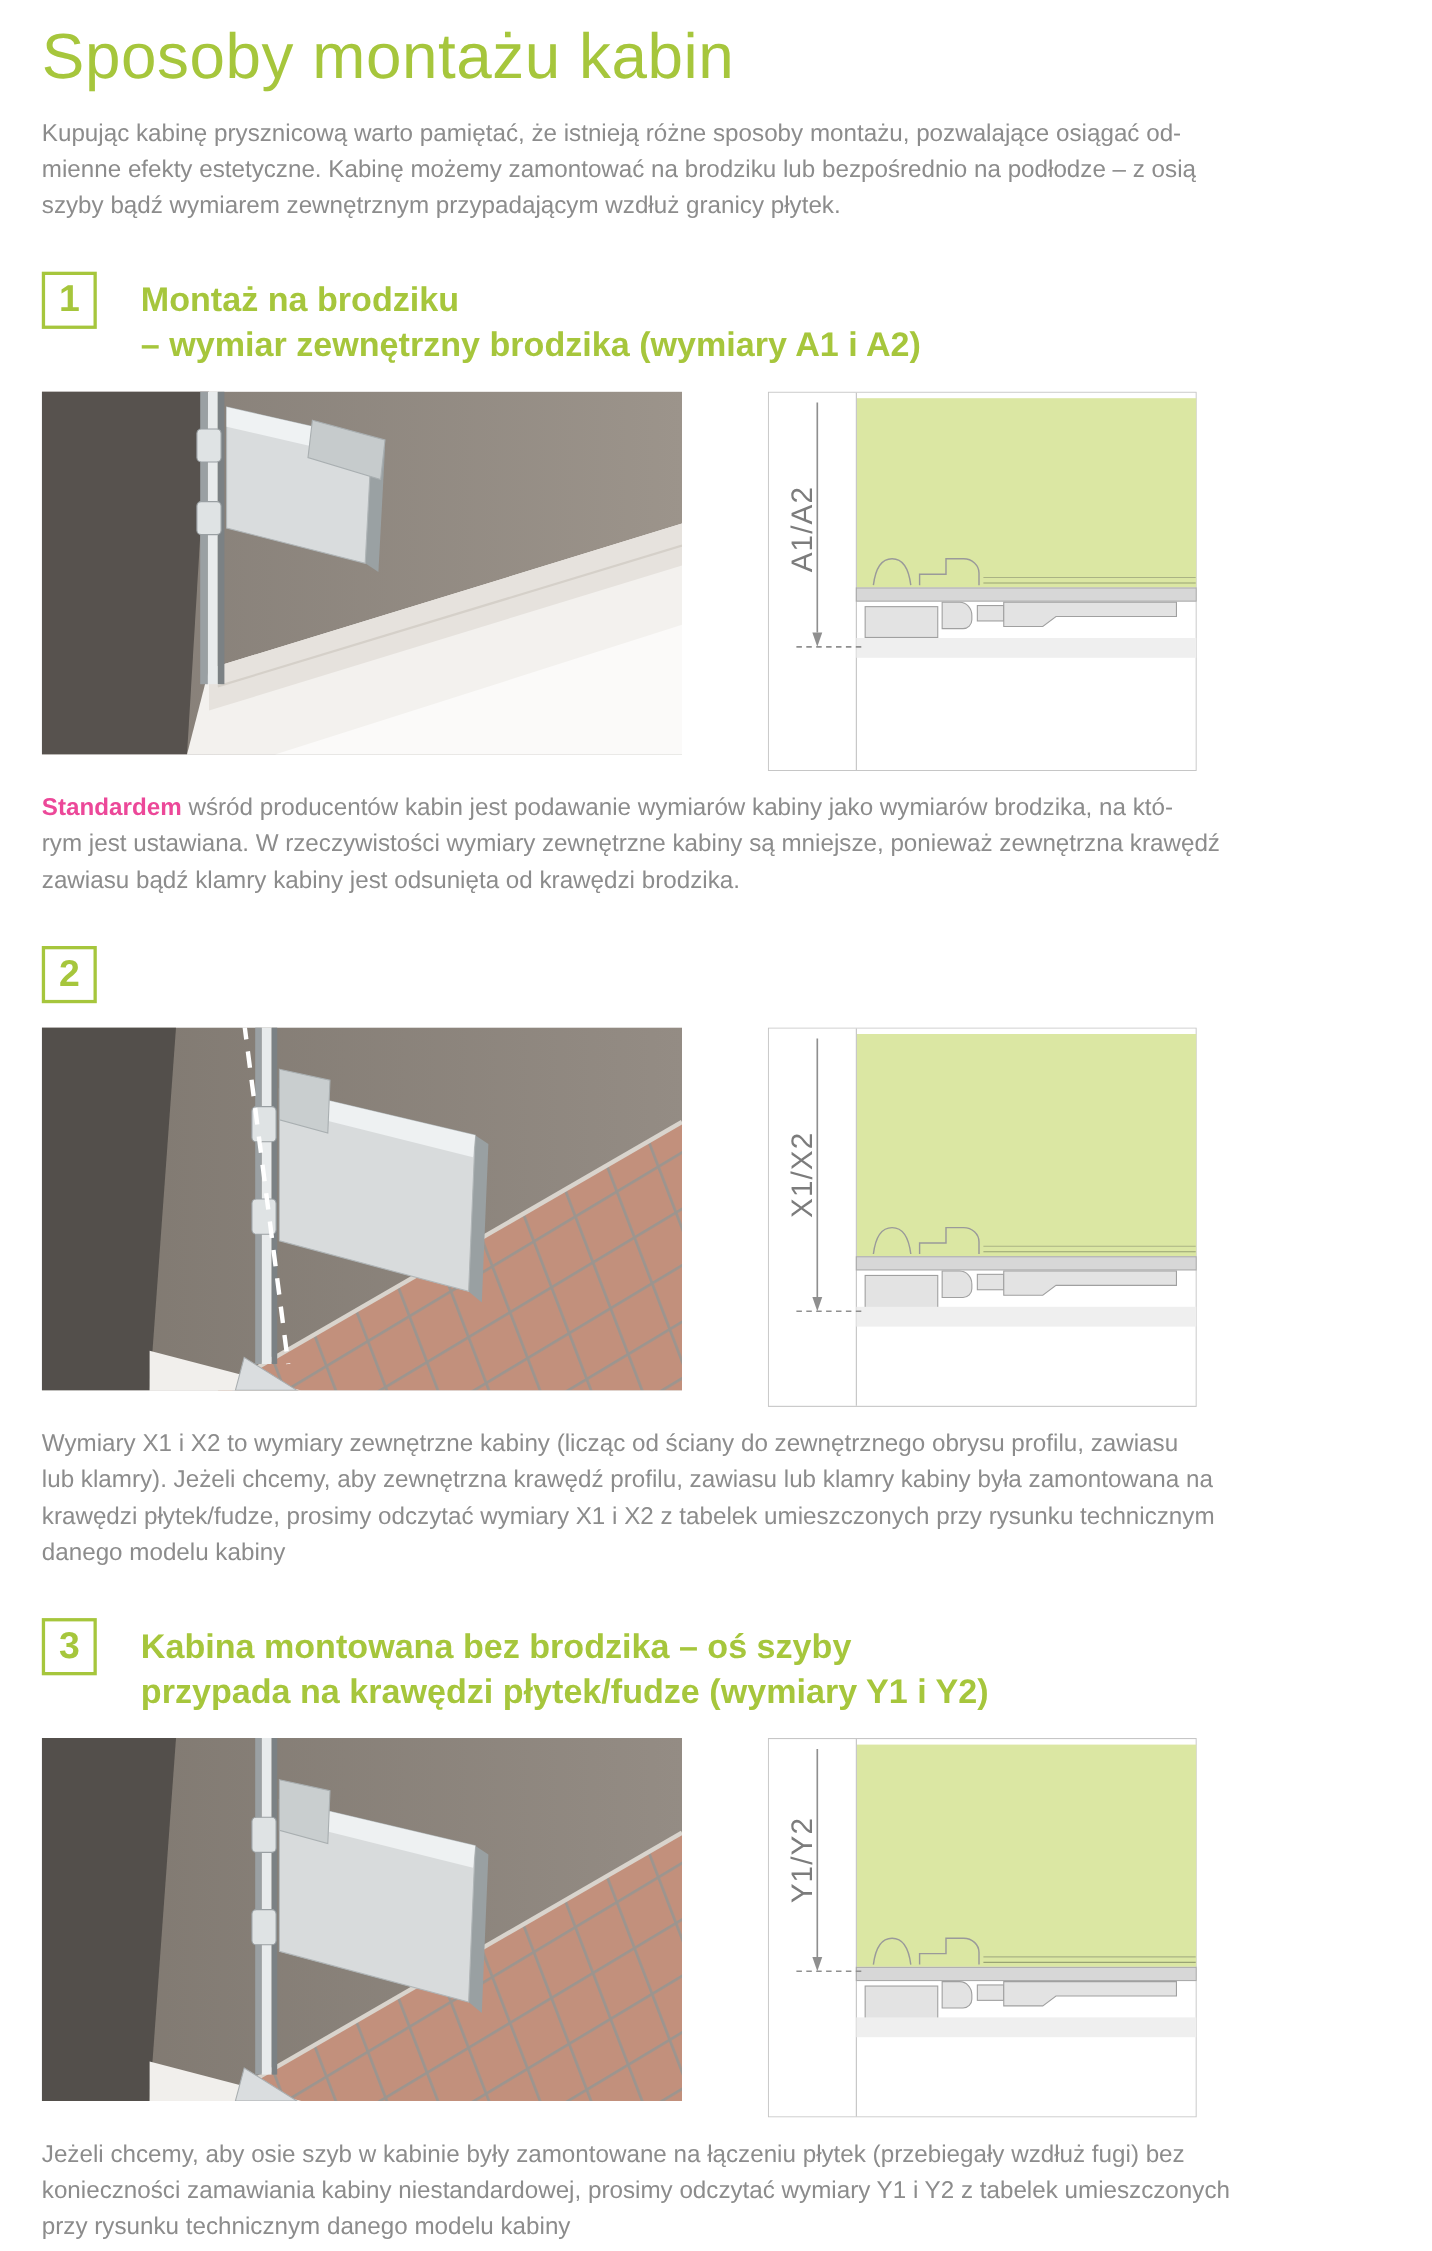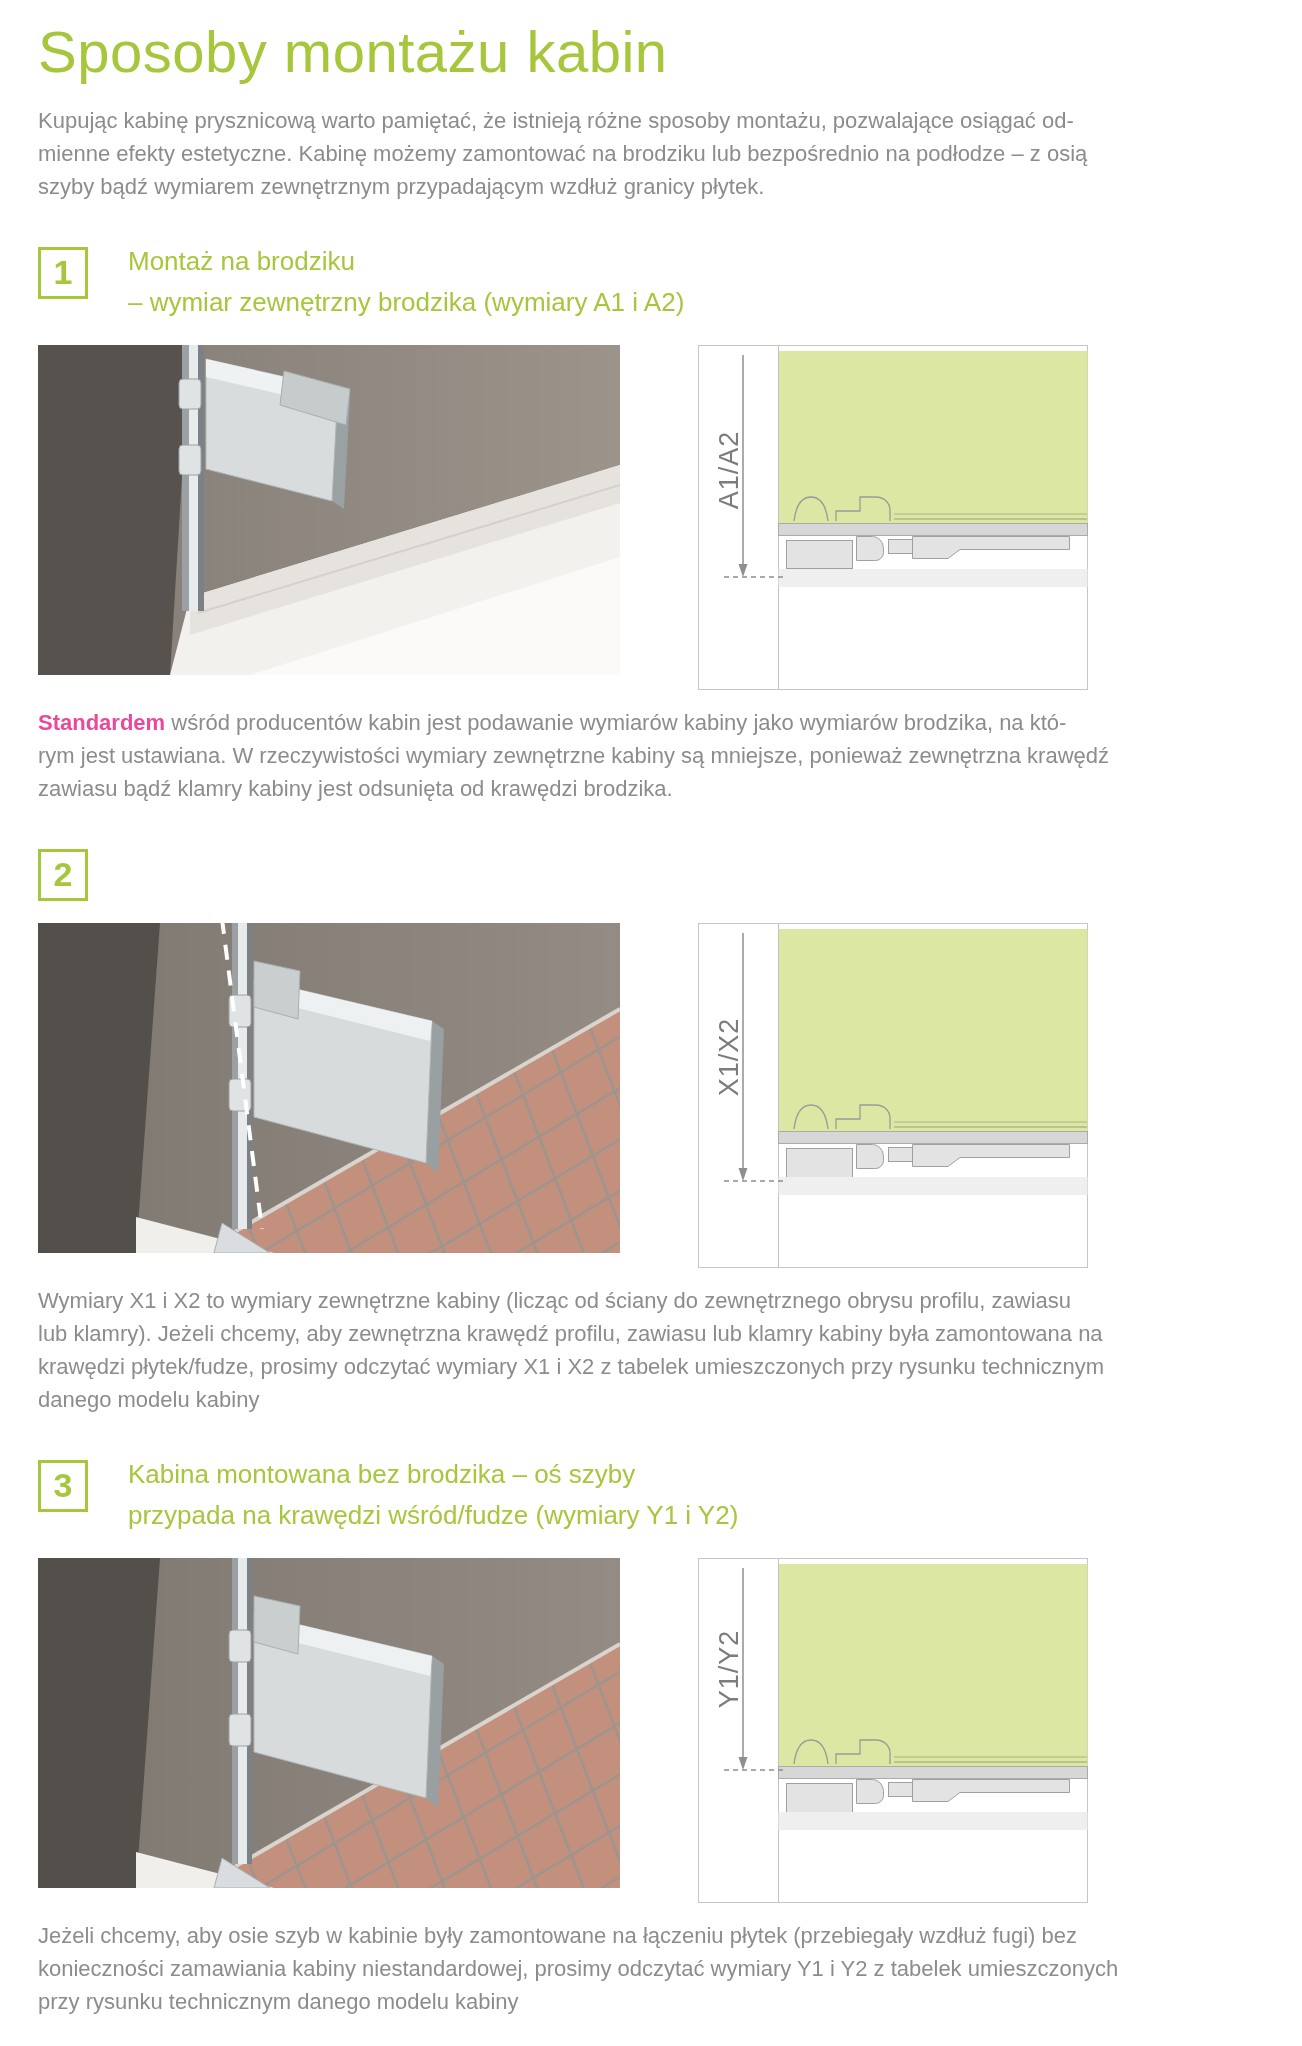--- a/index.html
+++ b/index.html
@@ -21,21 +21,21 @@
   .body-text strong:not(:empty){margin-right:.28em;}
   .section-head{display:flex;align-items:flex-start;margin-top:38px;}
   .num-box{
     flex:0 0 auto;width:44px;height:46px;margin-top:6px;
     border:3px solid var(--accent,#a6c63c);
     color:var(--accent,#a6c63c);
     font-size:34px;font-weight:bold;
     display:flex;align-items:center;justify-content:center;
   }
   .section-heading{
-    margin:0 0 0 40px;font-size:26px;line-height:41px;font-weight:400;
+    margin:11px 0 0 40px;font-size:31px;line-height:41px;font-weight:700;
     color:var(--accent,#a6c63c);white-space:pre-line;
   }
   .figures{display:flex;align-items:flex-start;margin-top:22px;}
   .photo-fig{width:582px;height:330px;flex:0 0 auto;}
   .diagram-fig{width:390px;height:345px;flex:0 0 auto;margin-left:78px;}
   .after-fig{margin-top:16px;}
   svg{display:block;}
   .dim-label{
     font-family:"Liberation Sans", sans-serif;
     font-size:27px;fill:#7c7c7c;letter-spacing:1px;
@@ -203,21 +203,21 @@
     <p class="body-text after-fig">Wymiary X1 i X2 to wymiary zewnętrzne kabiny (licząc od ściany do zewnętrznego obrysu profilu, zawiasu
 lub klamry). Jeżeli chcemy, aby zewnętrzna krawędź profilu, zawiasu lub klamry kabiny była zamontowana na
 krawędzi płytek/fudze, prosimy odczytać wymiary X1 i X2 z tabelek umieszczonych przy rysunku technicznym
 danego modelu kabiny</p>
   </div>
 
   <div>
     <div class="section-head">
       <div class="num-box">3</div>
       <h2 class="section-heading">Kabina montowana bez brodzika – oś szyby
-przypada na krawędzi wśród/fudze (wymiary Y1 i Y2)</h2>
+przypada na krawędzi płytek/fudze (wymiary Y1 i Y2)</h2>
     </div>
 
     <div class="figures">
 
       <div class="photo-fig">
         <svg viewBox="0 0 582 330" width="582" height="330">
           <defs>
             <linearGradient id="wall3" x1="0" y1="0" x2="1" y2="0">
               <stop offset="0" stop-color="#7e776f"></stop>
                 <stop offset="1" stop-color="#948c84"></stop>

